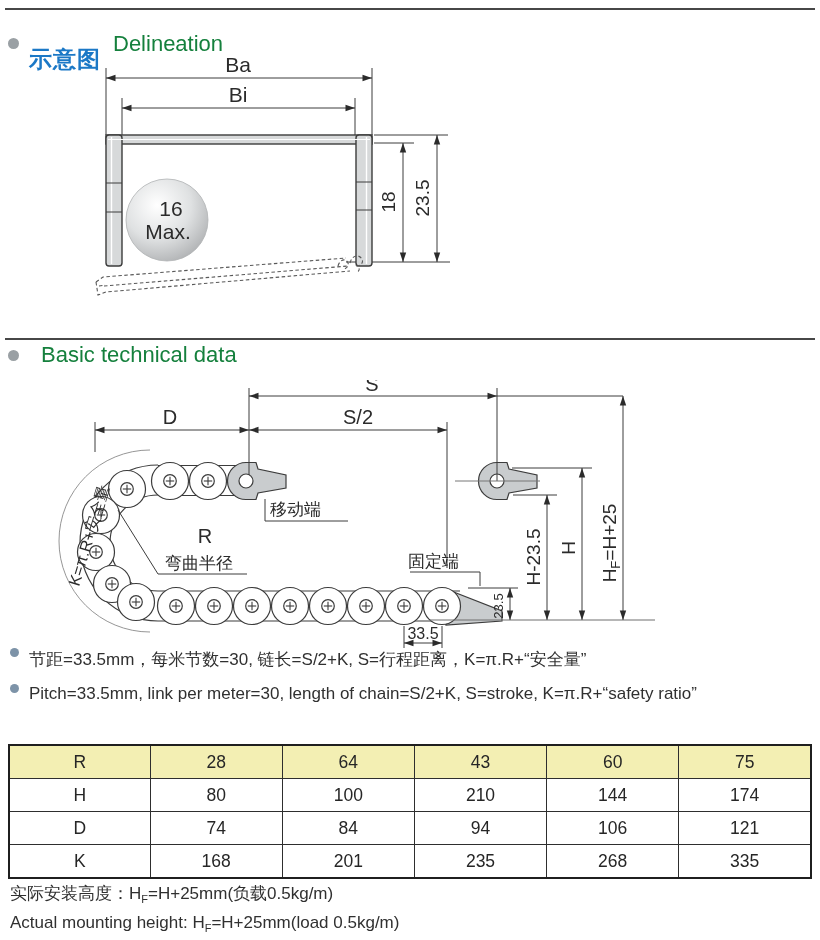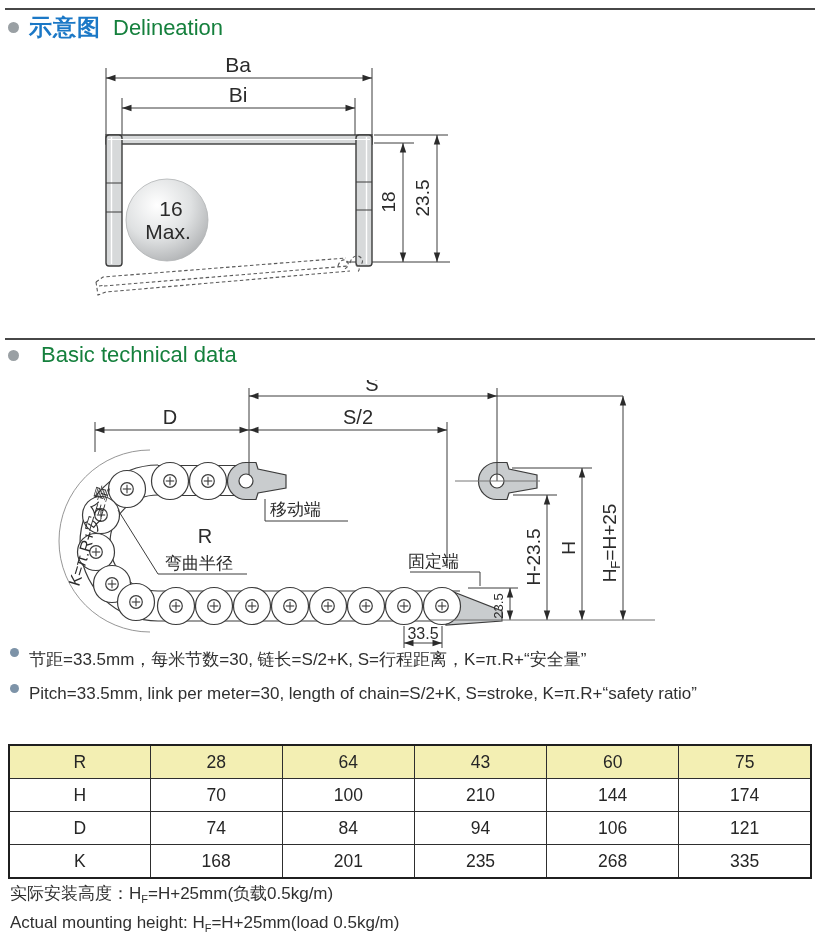--- a/index.html
+++ b/index.html
@@ -3,21 +3,21 @@
 <meta charset="utf-8">
 <style>
   html,body{margin:0;padding:0;}
   body{
     width:820px;height:940px;position:relative;background:#ffffff;
     font-family:"Liberation Sans", sans-serif;color:#2a2a2a;overflow:hidden;
   }
   .rule{position:absolute;left:5px;right:5px;border-top:2px solid #474747;height:0;}
   .sec{position:absolute;left:8px;display:flex;align-items:center;white-space:nowrap;}
   .sec .dot{width:11px;height:11px;border-radius:50%;background:#9aa0a4;display:inline-block;margin-right:10px;}
-  .sec .zh{font-size:23px;font-weight:bold;color:#1b78c6;letter-spacing:1px;}
+  .sec .zh{font-size:23px;font-weight:bold;color:#1b78c6;letter-spacing:1px;margin-top:32px;}
   .sec .en{font-size:22px;color:#15803d;margin-left:12px;}
   svg{position:absolute;left:0;}
   svg text{font-family:"Liberation Sans", sans-serif;fill:#2b2b2b;}
   .note{position:absolute;left:10px;font-size:17px;color:#303030;display:flex;white-space:nowrap;}
   .note .dot2{width:9px;height:9px;border-radius:50%;background:#7d93a8;display:inline-block;margin-right:10px;flex:0 0 auto;}
   table{position:absolute;left:8px;top:744px;width:804px;border-collapse:collapse;table-layout:fixed;
         border:2px solid #1f1f1f;}
   td{border:1px solid #2e2e2e;height:32px;text-align:center;font-size:17.5px;color:#262626;padding:0;}
   tr.hdr td{background:#f3efb3;}
   td.c0{width:17.4%;}
@@ -298,21 +298,21 @@
       <tr class="hdr">
     <td class="c0">R</td>
     <td>28</td>
     <td>64</td>
     <td>43</td>
     <td>60</td>
     <td>75</td>
   </tr>
   <tr>
     <td class="c0">H</td>
-    <td>70</td>
+    <td>80</td>
     <td>100</td>
     <td>210</td>
     <td>144</td>
     <td>174</td>
   </tr>
   <tr>
     <td class="c0">D</td>
     <td>74</td>
     <td>84</td>
     <td>94</td>

